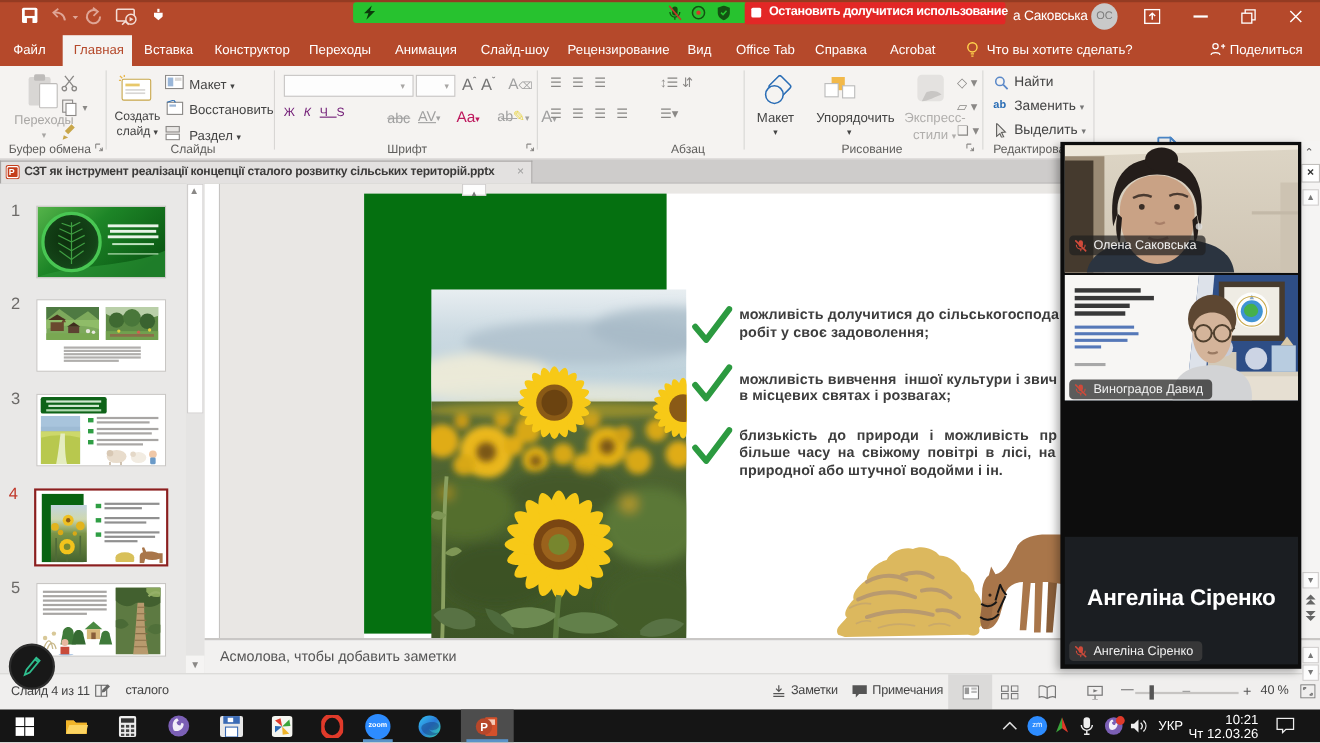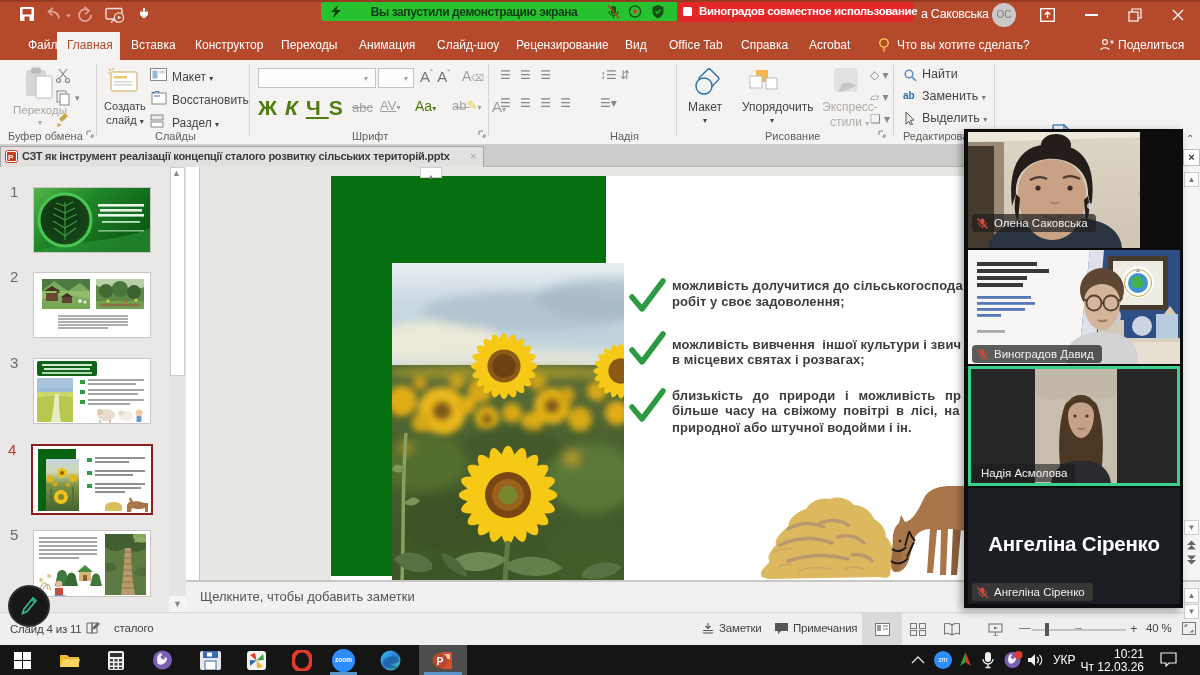--- a/index.html
+++ b/index.html
@@ -32,55 +32,54 @@
  <circle cx="101" cy="12.5" r="4.6" fill="#b5492b" stroke="#f4ddd6" stroke-width="1.3"></circle>
  <path d="M99.8 10.5 l3.6 2 -3.6 2z" fill="#f4ddd6"></path>
  <path d="M122 6.5 h8 v3.5 l-4 3.5 -4 -3.5z" fill="#fff"></path>
       <rect x="125" y="3" width="2" height="3" fill="#fff"></rect>
 </svg>
 
 <div class="ab" style="left:321px;top:2px;width:358px;height:19px;background:#27c22f;border-radius:3px"></div>
 <svg class="ab" style="left:328px;top:4px" width="16" height="15" viewBox="0 0 16 15">
       <path d="M10 1 L3 8 L7 8 L5 14 L13 6 L8.5 6 Z" fill="#0c3b0c"></path>
     </svg>
-<div class="ab" style="left:346px;top:4.5px;width:256px;text-align:center;font-size:12px;font-weight:bold;color:#123c12;letter-spacing:-0.4px;white-space:nowrap">Вы запустили демонстрацию экрана</div>
 <svg class="ab" style="left:608px;top:5px" width="60" height="14" viewBox="0 0 60 14">
  <g fill="#12500f">
   <rect x="3" y="1" width="5" height="8" rx="2.5"></rect>
         <path d="M1 6 a4.5 4.5 0 0 0 9 0 M5.5 10.5 v2.5" stroke="#12500f" fill="none" stroke-width="1.2"></path>
   <path d="M0 0 L11 13" stroke="#c0392b" stroke-width="1.6"></path>
  </g>
  <circle cx="27" cy="6.5" r="5.5" fill="none" stroke="#135212" stroke-width="1.4"></circle>
       <circle cx="27" cy="6.5" r="2" fill="#d43a2a"></circle>
  <path d="M50 0 l5.5 2 v4.5 c0 3.5 -2.5 5.5 -5.5 7 c-3 -1.5 -5.5 -3.5 -5.5 -7 V2 Z" fill="#135212"></path>
  <path d="M47.5 6.5 l1.8 1.8 3.2 -3.6" stroke="#27c22f" stroke-width="1.4" fill="none"></path>
 </svg>
 
 <div class="ab" style="left:677px;top:2px;width:237px;height:20px;background:#e32726;border-radius:2px"></div>
 <div class="ab" style="left:683px;top:7px;width:9px;height:9px;background:#fff;border-radius:1.5px"></div>
-<div class="ab" style="left:699px;top:5px;font-size:11.5px;font-weight:bold;color:#fff;letter-spacing:-0.35px;white-space:nowrap">Виноградов совместное использование</div>
+<div class="ab" style="left:699px;top:5px;font-size:11.5px;font-weight:bold;color:#fff;letter-spacing:-0.35px;white-space:nowrap">Остановить долучитися использование</div>
 
 <div class="ab" style="left:921px;top:7px;font-size:12.5px;color:#fff;letter-spacing:-0.3px">а Саковська</div>
 <div class="ab" style="left:992px;top:3px;width:24px;height:24px;border-radius:50%;background:#c9c9c9;color:#7c7c7c;font-size:10px;text-align:center;line-height:24px">ОС</div>
 <svg class="ab" style="left:1040px;top:8px" width="15" height="14" viewBox="0 0 15 14">
       <rect x="0.7" y="0.7" width="13.6" height="12.6" fill="none" stroke="#fff" stroke-width="1.3"></rect>
       <path d="M7.5 10 V4 M4.8 6.5 L7.5 4 l2.7 2.5" stroke="#fff" stroke-width="1.3" fill="none"></path>
     </svg>
 <div class="ab" style="left:1085px;top:14px;width:13px;height:1.5px;background:#fff"></div>
 <svg class="ab" style="left:1128px;top:8px" width="14" height="14" viewBox="0 0 14 14">
       <rect x="1" y="4" width="9" height="9" fill="none" stroke="#fff" stroke-width="1.2"></rect>
       <path d="M4 4 V1 h9 v9 h-3" fill="none" stroke="#fff" stroke-width="1.2"></path>
     </svg>
 <svg class="ab" style="left:1172px;top:9px" width="12" height="12" viewBox="0 0 12 12">
       <path d="M1 1 L11 11 M11 1 L1 11" stroke="#fff" stroke-width="1.3"></path>
     </svg>
 
 <div class="ab" style="left:0;top:30px;width:1200px;height:30px;background:#b5492b;color:#fff;font-size:12px">
  <div class="ab" style="left:57px;top:2px;width:63px;height:28px;background:#f5f3f1"></div>
- <div class="ab" style="left:28px;top:8px">Файл</div>
+ <div class="ab" style="left:12px;top:8px">Файл</div>
  <div class="ab" style="left:67px;top:8px;color:#b5492b">Главная</div>
  <div class="ab" style="left:131px;top:8px">Вставка</div>
  <div class="ab" style="left:195px;top:8px">Конструктор</div>
  <div class="ab" style="left:281px;top:8px">Переходы</div>
  <div class="ab" style="left:359px;top:8px">Анимация</div>
  <div class="ab" style="left:437px;top:8px">Слайд-шоу</div>
  <div class="ab" style="left:516px;top:8px">Рецензирование</div>
  <div class="ab" style="left:625px;top:8px">Вид</div>
  <div class="ab" style="left:669px;top:8px">Office Tab</div>
  <div class="ab" style="left:741px;top:8px">Справка</div>
@@ -159,36 +158,36 @@
       </svg>
  <div class="ab" style="left:172px;top:56px;font-size:12px">Раздел <span style="font-size:8px">▾</span></div>
  <div class="ab" style="left:155px;top:70px;color:#5f5e5c">Слайды</div>
  
  <rect><div class="ab" style="left:258px;top:8px;width:118px;height:20px;background:#fdfdfd;border:1px solid #c6c4c2"></div>
  <div class="ab" style="left:364px;top:14px;color:#a8a6a4;font-size:8px">▾</div>
  <div class="ab" style="left:378px;top:8px;width:36px;height:20px;background:#fdfdfd;border:1px solid #c6c4c2"></div>
  <div class="ab" style="left:404px;top:14px;color:#a8a6a4;font-size:8px">▾</div>
  <div class="ab" style="left:420px;top:8px;color:#737373;font-size:15px">А<span style="font-size:9px;vertical-align:6px">ˆ</span> А<span style="font-size:9px;vertical-align:6px">ˇ</span></div>
  <div class="ab" style="left:462px;top:8px;color:#a0a0a0;font-size:14px">А<span style="font-size:9px">⌫</span></div>
- <div class="ab" style="left:258px;top:36px;color:#4d7c0f;font-size:21px;font-weight:bold;letter-spacing:8px">Ж<i>К</i><u>Ч</u>S</div>
+ <div class="ab" style="left:258px;top:36px;color:#701a75;font-size:11px;font-weight:normal;letter-spacing:8px">Ж<i>К</i><u>Ч</u>S</div>
  <div class="ab" style="left:352px;top:40px;color:#a0a0a0;font-size:13px"><s>abc</s></div>
  <div class="ab" style="left:380px;top:38px;color:#a0a0a0;font-size:13px"><u>AV</u><span style="font-size:8px">▾</span></div>
- <div class="ab" style="left:415px;top:38px;color:#4d7c0f;font-size:14px">Aa<span style="font-size:8px">▾</span></div>
+ <div class="ab" style="left:415px;top:38px;color:#be185d;font-size:14px">Aa<span style="font-size:8px">▾</span></div>
  <div class="ab" style="left:452px;top:38px;color:#a0a0a0;font-size:13px">a̶b̶<span style="color:#e8d44a">✎</span><span style="font-size:8px">▾</span></div>
  <div class="ab" style="left:492px;top:38px;color:#a0a0a0;font-size:15px">А<span style="font-size:8px">▾</span></div>
  <div class="ab" style="left:352px;top:70px;color:#5f5e5c">Шрифт</div>
  <svg class="ab" style="left:478px;top:70px" width="8" height="8" viewBox="0 0 8 8">
           <path d="M1 1 h4 M1 1 v4 M7 4 v3 h-3 M5 5 l2 2" stroke="#8a8886" fill="none"></path>
         </svg>
  
  <div class="ab" style="left:500px;top:8px;color:#8a8886;font-size:12px;letter-spacing:3px">☰ ☰ ☰</div>
  <div class="ab" style="left:500px;top:36px;color:#8a8886;font-size:12px;letter-spacing:3px">☰ ☰ ☰ ☰</div>
  <div class="ab" style="left:600px;top:8px;color:#8a8886;font-size:12px">↕☰ ⇵</div>
  <div class="ab" style="left:600px;top:36px;color:#8a8886;font-size:12px">☰▾</div>
- <div class="ab" style="left:610px;top:70px;color:#5f5e5c">Надія</div>
+ <div class="ab" style="left:610px;top:70px;color:#5f5e5c">Абзац</div>
  
  <svg class="ab" style="left:688px;top:8px" width="44" height="30" viewBox="0 0 44 30">
   <rect x="14" y="3" width="15" height="15" rx="2" fill="none" stroke="#2a6db5" stroke-width="1.4" transform="rotate(45 21 10)"></rect>
   <circle cx="16" cy="18" r="8" fill="#f5f3f1" stroke="#2a6db5" stroke-width="1.4"></circle>
  </svg>
  <div class="ab" style="left:688px;top:40px;font-size:12px">Макет</div>
  <div class="ab" style="left:703px;top:56px;font-size:8px">▾</div>
  <svg class="ab" style="left:748px;top:8px" width="40" height="30" viewBox="0 0 40 30">
   <rect x="8" y="2" width="12" height="12" fill="#f2b94a"></rect>
           <rect x="2" y="8" width="12" height="12" fill="#fff" stroke="#bbb"></rect>
@@ -596,21 +595,21 @@
    <path d="M5 66 c4 3 10 3 14 -2"></path>
    <path d="M4 78 c5 4 12 3 17 -3"></path>
    <path d="M18 63 l4 -14"></path>
    <path d="M20 74 l7 -15"></path>
    <path d="M22 48 c2 5 4 8 6 10"></path>
   </g>
  </svg>
 </div>
 
 <div class="ab" style="left:186px;top:580px;width:1014px;height:32px;background:#f2f1f0;border-top:2px solid #c9c7c5"></div>
-<div class="ab" style="left:200px;top:589px;font-size:13px;color:#555">Щелкните, чтобы добавить заметки</div>
+<div class="ab" style="left:200px;top:589px;font-size:13px;color:#555">Асмолова, чтобы добавить заметки</div>
 
 <div class="ab" style="left:0;top:612px;width:1200px;height:33px;background:#f0efee;border-top:1px solid #d8d6d4;color:#444;font-size:11.5px;letter-spacing:-0.2px">
  <div class="ab" style="left:10px;top:10px">Слайд 4 из 11</div>
  <svg class="ab" style="left:86px;top:8px" width="15" height="14" viewBox="0 0 15 14">
         <path d="M1 2 h5 v10 h-5z M6 2 h5 v10 h-5z" fill="none" stroke="#666" stroke-width="1"></path>
         <path d="M12 1 l2 2 -5 5 -2.5 0.5 0.5 -2.5z" fill="#666"></path>
       </svg>
  <div class="ab" style="left:114px;top:9px">сталого</div>
  <svg class="ab" style="left:701px;top:9px" width="14" height="13" viewBox="0 0 14 13">
         <path d="M2 11 h10 M2 8.5 h10 M7 1 v5 M4.5 4 L7 6.5 9.5 4" fill="none" stroke="#555" stroke-width="1.1"></path>
@@ -765,21 +764,21 @@
       <path d="M1 5 L5.5 0.5 L10 5z M1 9.5 L5.5 5 L10 9.5z" fill="#666"></path>
     </svg>
 <svg class="ab" style="left:1186px;top:555px" width="11" height="10" viewBox="0 0 11 10">
       <path d="M1 0.5 L5.5 5 L10 0.5z M1 5 L5.5 9.5 L10 5z" fill="#666"></path>
     </svg>
 <div class="ab" style="left:1184px;top:588px;width:15px;height:15px;background:#fdfdfd;border:1px solid #d0cecd;color:#777;font-size:8px;text-align:center;line-height:14px">▲</div>
 <div class="ab" style="left:1184px;top:604px;width:15px;height:15px;background:#fdfdfd;border:1px solid #d0cecd;color:#777;font-size:8px;text-align:center;line-height:14px">▼</div>
 
 <div class="ab" style="left:964px;top:129px;width:219px;height:479px;background:#0d0d0d;box-shadow:-3px 3px 8px rgba(0,0,0,0.35)"></div>
 
-<div class="ab" style="left:968px;top:132px;width:172px;height:116px;overflow:hidden;background:#d8d0c2">
+<div class="ab" style="left:968px;top:132px;width:212px;height:116px;overflow:hidden;background:#d8d0c2">
  <svg width="212" height="116" viewBox="0 0 212 116">
   <defs>
           <linearGradient id="w1" x1="0" y1="0" x2="0" y2="1">
             <stop offset="0" stop-color="#ddd5c5"></stop>
             <stop offset="1" stop-color="#cfc5b4"></stop>
           </linearGradient>
         </defs>
   <rect width="212" height="116" fill="url(#w1)"></rect>
   <path d="M0 10 L212 4 V0 H0z" fill="#eee8db"></path>
   <path d="M0 10 h36 v106 h-36z" fill="#9a8a74"></path>
@@ -857,36 +856,20 @@
   <path d="M130 70 q4 2.5 9 0" stroke="#9a7a62" stroke-width="2" fill="none"></path>
  </svg>
  <div class="ab" style="left:4px;top:95px;height:18px;background:rgba(32,32,32,0.72);border-radius:4px;color:#f0f0f0;font-size:11.5px;line-height:18px;padding:0 8px 0 22px">Виноградов Давид</div>
  <svg class="ab" style="left:9px;top:99px" width="11" height="11" viewBox="0 0 11 11">
         <rect x="3.5" y="0.5" width="4" height="6" rx="2" fill="#d04a3a"></rect>
         <path d="M1.5 4.5 a4 4 0 0 0 8 0 M5.5 8.5 v2" stroke="#d04a3a" fill="none"></path>
         <path d="M0.5 0.5 L10.5 10.5" stroke="#d04a3a" stroke-width="1.4"></path>
       </svg>
 </div>
 
-<div class="ab" style="left:968px;top:366px;width:212px;height:120px;overflow:hidden;background:#272727;border:3px solid #3bd08d">
- <svg width="206" height="114" viewBox="0 0 206 114">
-  <rect width="206" height="114" fill="#272727"></rect>
-  <rect x="64" y="0" width="82" height="114" fill="#c8beae"></rect>
-  <path d="M64 0 h82 v26 c-10 4 -20 4 -30 1 c-8 6 -16 6 -24 2 c-10 3 -20 2 -28 -2z" fill="#c2b8a8"></path>
-
-  <path d="M91 114 c-5 -36 -3 -62 3 -78 c5 -10 27 -10 32 0 c6 16 8 42 3 78z" fill="#4a3724"></path>
-  <path d="M97 46 c0 -17 26 -17 26 0 c0 12 -6 23 -13 23 c-7 0 -13 -11 -13 -23z" fill="#c4a187"></path>
-  <path d="M97 44 c-2 -18 28 -18 26 0 c2 -10 -2 -18 -13 -18 c-11 0 -15 8 -13 18z" fill="#503b28"></path>
-  <circle cx="104" cy="47" r="1.6" fill="#40332a"></circle>
-        <circle cx="116" cy="47" r="1.6" fill="#40332a"></circle>
-  <path d="M107 59 q3.5 2 7 0" stroke="#96705a" stroke-width="1.6" fill="none"></path>
-  <path d="M80 114 c2 -14 12 -21 22 -22 l16 0 c10 1 20 8 22 22z" fill="#2b2b2f"></path>
- </svg>
- <div class="ab" style="left:2px;top:95px;height:18px;background:rgba(28,28,28,0.6);border-radius:3px;color:#f5f5f5;font-size:11.5px;line-height:18px;padding:0 8px">Надія Асмолова</div>
-</div>
 
 <div class="ab" style="left:968px;top:488px;width:212px;height:116px;overflow:hidden;background:#1b1e22">
  <div class="ab" style="left:0;top:44px;width:212px;text-align:center;color:#fff;font-size:20.5px;font-weight:bold;letter-spacing:-0.2px">Ангеліна Сіренко</div>
  <div class="ab" style="left:4px;top:95px;height:18px;background:rgba(60,60,60,0.85);border-radius:4px;color:#f0f0f0;font-size:11.5px;line-height:18px;padding:0 8px 0 22px">Ангеліна Сіренко</div>
  <svg class="ab" style="left:9px;top:99px" width="11" height="11" viewBox="0 0 11 11">
         <rect x="3.5" y="0.5" width="4" height="6" rx="2" fill="#d04a3a"></rect>
         <path d="M1.5 4.5 a4 4 0 0 0 8 0 M5.5 8.5 v2" stroke="#d04a3a" fill="none"></path>
         <path d="M0.5 0.5 L10.5 10.5" stroke="#d04a3a" stroke-width="1.4"></path>
       </svg>
 </div>

